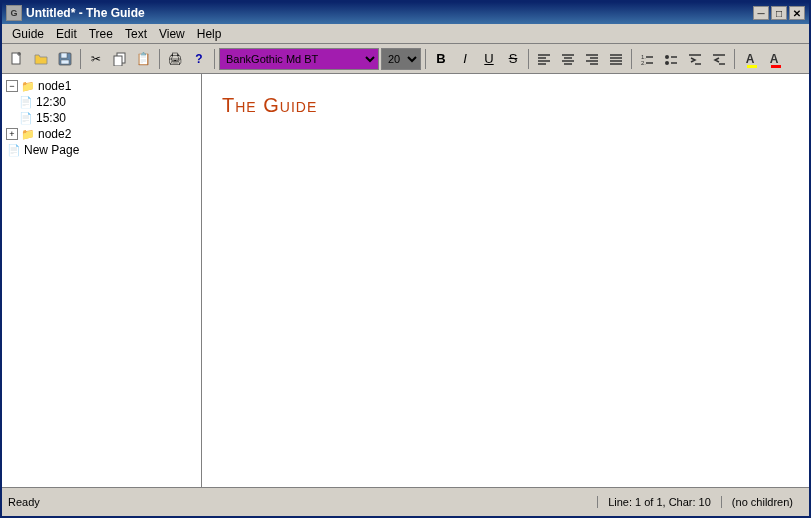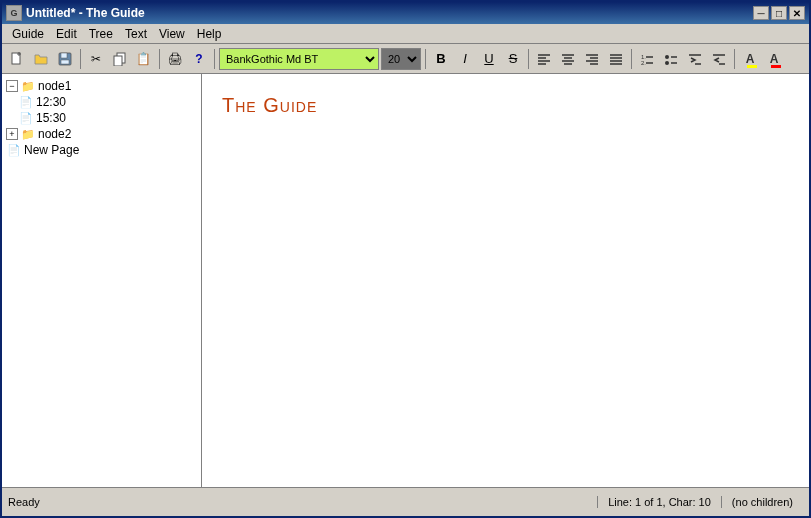--- a/index.html
+++ b/index.html
@@ -57,21 +57,21 @@
     }
     .tb-btn {
       width: 22px; height: 22px; background: #d4d0c8;
       border: 1px solid transparent;
       display: flex; align-items: center; justify-content: center;
       font-size: 12px; cursor: pointer;
     }
     .tb-separator { width: 1px; height: 20px; background: #808080; margin: 0 2px; }
     .font-select {
       width: 160px; height: 22px; font-size: 11px;
-      border: 1px solid #808080; background: #bef264; padding: 0 2px;
+      border: 1px solid #808080; background: #a21caf; padding: 0 2px;
     }
     .font-size-select {
       width: 40px; height: 22px; font-size: 11px;
       border: 1px solid #808080; background: #737373; padding: 0 2px;
     }
     .tb-btn-bold { font-weight: bold; font-size: 13px; }
     .tb-btn-italic { font-style: italic; font-size: 13px; }
     .tb-btn-underline { text-decoration: underline; font-size: 13px; }
     .tb-btn-strike { text-decoration: line-through; font-size: 13px; }
 

